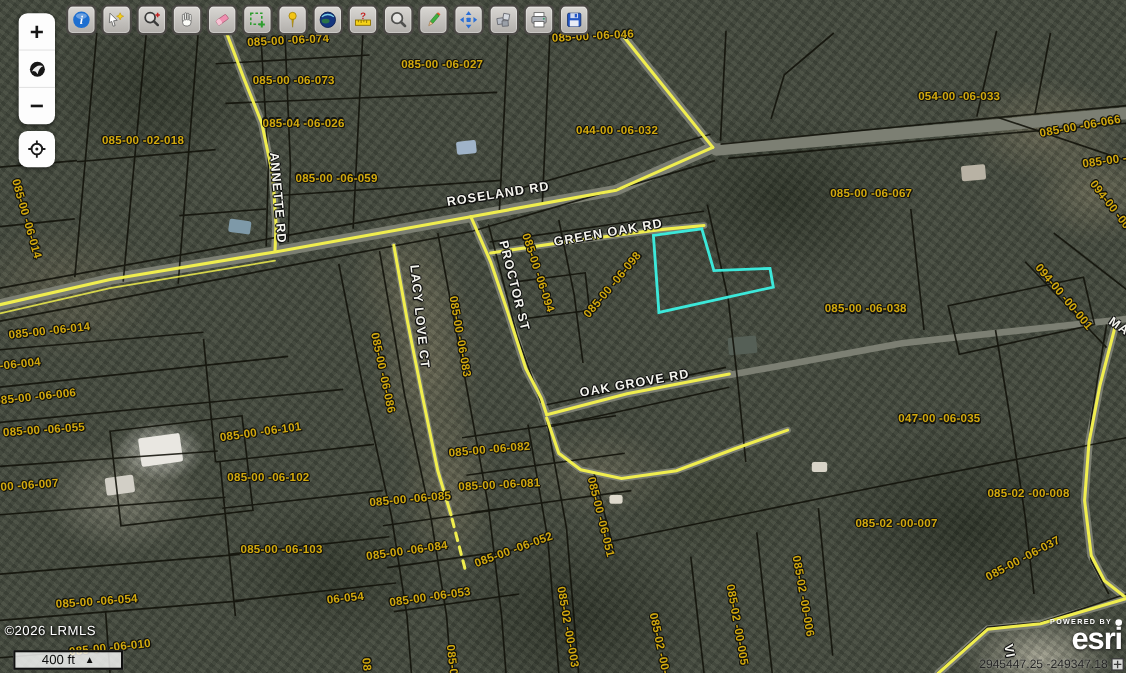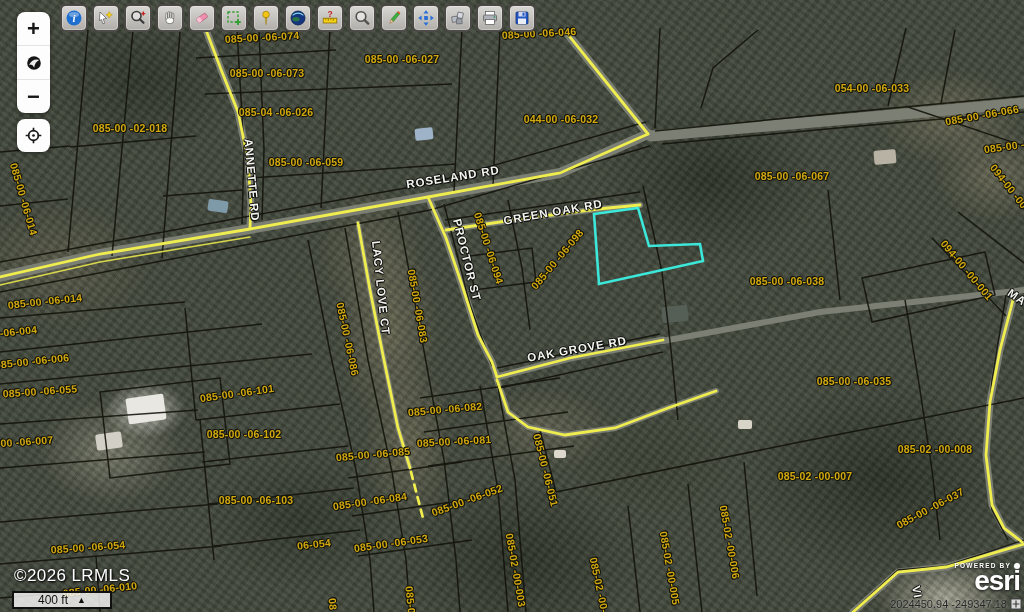--- a/index.html
+++ b/index.html
@@ -46,21 +46,21 @@
     justify-content:center;box-shadow:inset 0 0 0 1px rgba(255,255,255,.3);cursor:pointer;}
   
   .zoomgrp{position:absolute;left:17px;top:12px;z-index:30;width:33px;background:#fdfdfd;
     border-radius:8px;box-shadow:0 1px 4px rgba(0,0,0,.5);overflow:hidden;}
   .zbtn{height:33px;display:flex;align-items:center;justify-content:center;cursor:pointer;
     font:bold 22px "Liberation Sans",sans-serif;color:#161616;border-bottom:1px solid #e3e3e3;}
   .zbtn:last-child{border-bottom:none;}
   .locwrap{position:absolute;left:17px;top:119px;z-index:30;width:33px;background:#fdfdfd;
     border-radius:8px;box-shadow:0 1px 4px rgba(0,0,0,.5);}
   
-  .copyright{position:absolute;left:14px;top:566px;z-index:20;font-size:17px;color:#fff;
+  .copyright{position:absolute;left:4px;top:566px;z-index:20;font-size:12px;color:#fff;
     letter-spacing:.4px;text-shadow:0 0 3px #000,1px 1px 2px #000;}
   .scalebar{position:absolute;left:12px;top:591px;z-index:21;width:96px;height:14px;
     border:2px solid #101010;background:rgba(255,255,255,.8);display:flex;align-items:center;
     justify-content:center;gap:9px;font:12px "Liberation Sans",sans-serif;color:#101010;}
   .scalebar .tri{font-size:9px;line-height:1;}
   .esriblk{position:absolute;right:4px;top:562px;z-index:20;text-align:right;color:#fff;}
   .pwrow{display:flex;align-items:center;justify-content:flex-end;gap:3px;
     font:bold 6.5px "Liberation Sans",sans-serif;letter-spacing:1.2px;
     text-shadow:0 1px 2px rgba(0,0,0,.9);}
   .pwdot{width:6px;height:6px;border-radius:50%;background:#fff;display:inline-block;}
@@ -219,21 +219,21 @@
   <div class="plbl" style="left:24px;top:199px;--r:74deg">085-00 -06-014</div>
   <div class="plbl" style="left:489px;top:248px;--r:72deg">085-00 -06-094</div>
   <div class="plbl" style="left:557px;top:259px;--r:-50deg">085-00 -06-098</div>
   <div class="plbl" style="left:967px;top:270px;--r:50deg">094-00 -00-001</div>
   <div class="plbl" style="left:787px;top:281px;--r:0deg">085-00 -06-038</div>
   <div class="plbl" style="left:45px;top:301px;--r:-6deg">085-00 -06-014</div>
   <div class="plbl" style="left:418px;top:306px;--r:80deg">085-00 -06-083</div>
   <div class="plbl" style="left:0px;top:333px;--r:-6deg">085-00 -06-004</div>
   <div class="plbl" style="left:348px;top:339px;--r:78deg">085-00 -06-086</div>
   <div class="plbl" style="left:32px;top:361px;--r:-6deg">085-00 -06-006</div>
-  <div class="plbl" style="left:854px;top:381px;--r:0deg">085-00 -06-035</div>
+  <div class="plbl" style="left:854px;top:381px;--r:0deg">047-00 -06-035</div>
   <div class="plbl" style="left:40px;top:391px;--r:-4deg">085-00 -06-055</div>
   <div class="plbl" style="left:237px;top:393px;--r:-8deg">085-00 -06-101</div>
   <div class="plbl" style="left:445px;top:409px;--r:-5deg">085-00 -06-082</div>
   <div class="plbl" style="left:244px;top:434px;--r:0deg">085-00 -06-102</div>
   <div class="plbl" style="left:454px;top:441px;--r:-3deg">085-00 -06-081</div>
   <div class="plbl" style="left:16px;top:442px;--r:-4deg">085-00 -06-007</div>
   <div class="plbl" style="left:935px;top:449px;--r:0deg">085-02 -00-008</div>
   <div class="plbl" style="left:373px;top:454px;--r:-5deg">085-00 -06-085</div>
   <div class="plbl" style="left:546px;top:470px;--r:76deg">085-00 -06-051</div>
   <div class="plbl" style="left:256px;top:500px;--r:0deg">085-00 -06-103</div>
@@ -401,19 +401,19 @@
 
   <div class="esriblk">
     <div class="pwrow">
       <span>POWERED BY</span>
       <span class="pwdot"></span>
     </div>
     <div class="esriword">esri</div>
   </div>
 
   <div class="coords">
-    <span>2024450.94 -249347.18</span>
+    <span>2945447.25 -249347.18</span>
     <svg width="12" height="12" viewBox="0 0 14 14">
       <rect x="1" y="1" width="12" height="12" fill="rgba(255,255,255,.8)" stroke="#3a3a3a" stroke-width="1.4"></rect>
       <path d="M7 3 V11 M3 7 H11" stroke="#3a3a3a" stroke-width="1.4"></path>
       </svg>
   </div>
 </div>
 
 </body></html>

